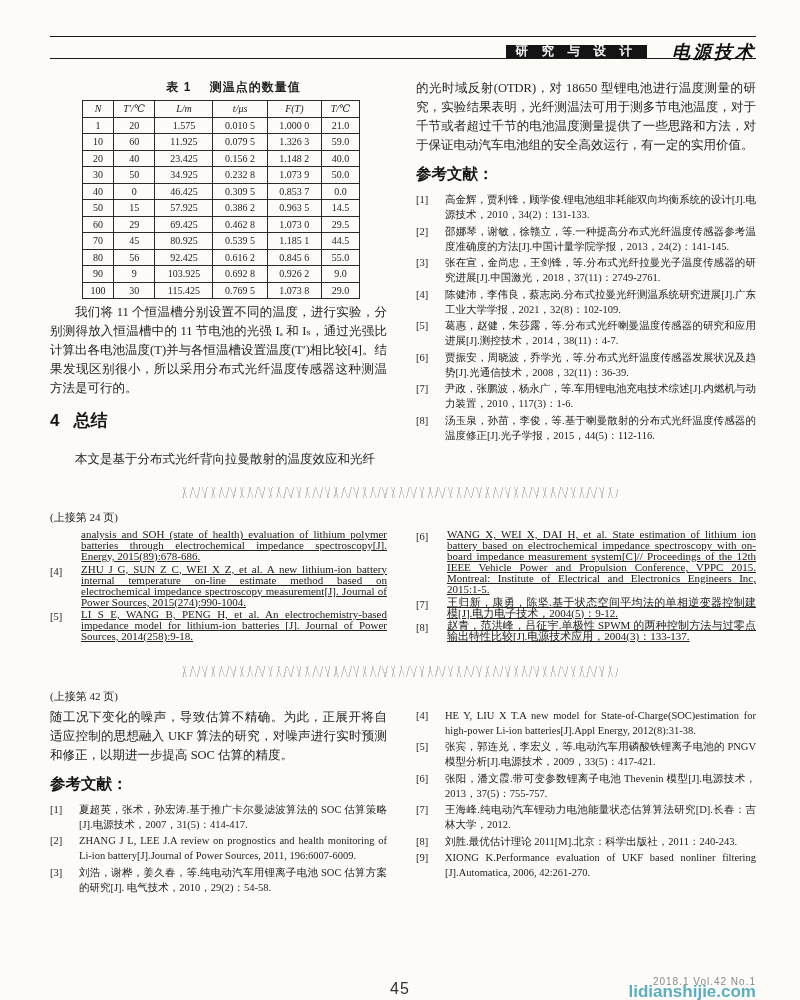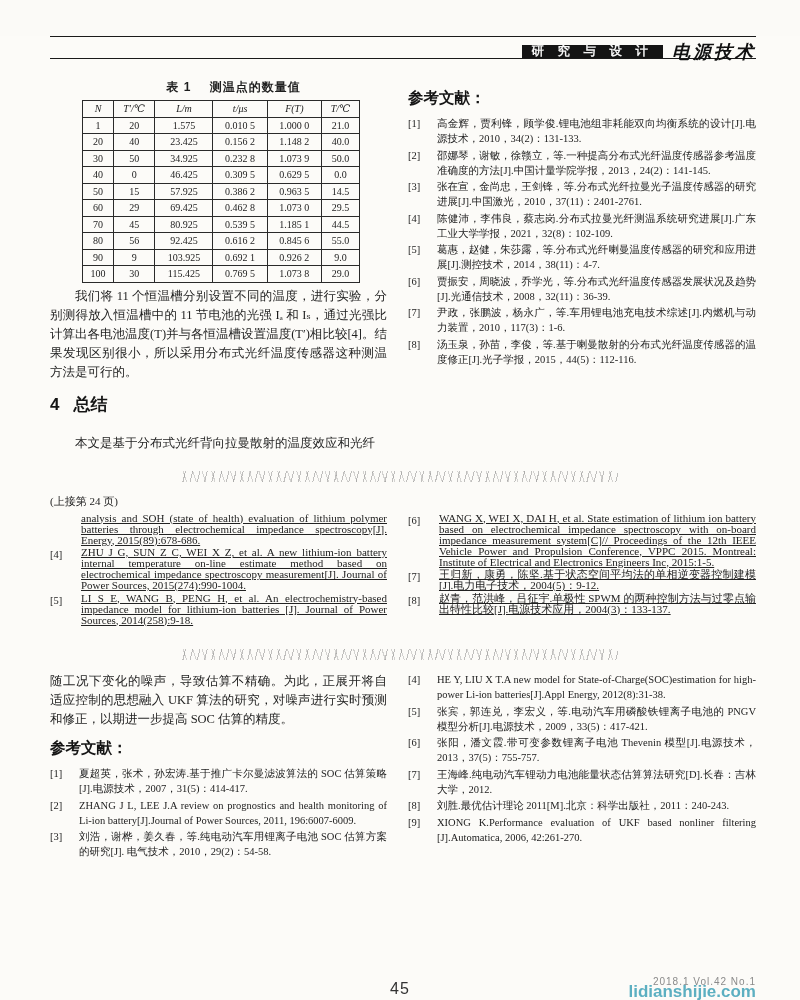--- a/index.html
+++ b/index.html
@@ -8,25 +8,25 @@
   .page{position:relative;width:800px;height:1000px;background:#fcfbf8;}
 
   
   .header{margin:36px 44px 0 50px;height:21px;position:relative;
           border-top:1.5px solid #1a1a1a;border-bottom:1.5px solid #1a1a1a;}
   .nameplate{position:absolute;right:0;top:8px;bottom:0;display:flex;align-items:stretch;}
   .section-box{background:#141414;color:#f5f5f5;font-size:12.5px;font-weight:bold;
                letter-spacing:5px;padding:0 10px;display:flex;align-items:center;
                font-family:"Liberation Sans",sans-serif;}
   .journal-name{font-size:18px;font-weight:900;font-style:italic;letter-spacing:3px;
-                display:flex;align-items:center;padding-left:9px;color:#111;
+                display:flex;align-items:center;padding-left:25px;color:#111;
                 font-family:"Liberation Serif",serif;}
 
   
-  .cols{display:flex;gap:21px;margin:0 44px 0 50px;}
+  .cols{display:flex;gap:29px;margin:0 44px 0 50px;}
   .col-l{width:337px;flex:0 0 337px;}
   .col-r{flex:1;min-width:0;}
   .top-section{margin-top:20px;}
 
   
   .table-caption{text-align:center;font-weight:bold;font-size:12px;margin:0 0 4px 30px;
                  font-family:"Liberation Sans",sans-serif;letter-spacing:1px;}
   .cap-prefix{margin-right:14px;}
   table.meas{border-collapse:collapse;margin-left:32px;width:278px;}
   table.meas th,table.meas td{border:1px solid #2a2a2a;text-align:center;
@@ -106,41 +106,49 @@
         <tbody>
             <tr>
               <td>1</td>
               <td>20</td>
               <td>1.575</td>
               <td>0.010 5</td>
               <td>1.000 0</td>
               <td>21.0</td>
             </tr>
             <tr>
+              <td>10</td>
+              <td>60</td>
+              <td>11.925</td>
+              <td>0.079 5</td>
+              <td>1.326 3</td>
+              <td>59.0</td>
+            </tr>
+            <tr>
               <td>20</td>
               <td>40</td>
               <td>23.425</td>
               <td>0.156 2</td>
               <td>1.148 2</td>
               <td>40.0</td>
             </tr>
             <tr>
               <td>30</td>
               <td>50</td>
               <td>34.925</td>
               <td>0.232 8</td>
               <td>1.073 9</td>
               <td>50.0</td>
             </tr>
             <tr>
               <td>40</td>
               <td>0</td>
               <td>46.425</td>
               <td>0.309 5</td>
-              <td>0.629 5</td>
+              <td>0.853 7</td>
               <td>0.0</td>
             </tr>
             <tr>
               <td>50</td>
               <td>15</td>
               <td>57.925</td>
               <td>0.386 2</td>
               <td>0.963 5</td>
               <td>14.5</td>
             </tr>
@@ -165,21 +173,21 @@
               <td>56</td>
               <td>92.425</td>
               <td>0.616 2</td>
               <td>0.845 6</td>
               <td>55.0</td>
             </tr>
             <tr>
               <td>90</td>
               <td>9</td>
               <td>103.925</td>
-              <td>0.692 1</td>
+              <td>0.692 8</td>
               <td>0.926 2</td>
               <td>9.0</td>
             </tr>
             <tr>
               <td>100</td>
               <td>30</td>
               <td>115.425</td>
               <td>0.769 5</td>
               <td>1.073 8</td>
               <td>29.0</td>
@@ -187,33 +195,34 @@
           </tbody>
       </table>
       <p class="para indent mt">我们将 11 个恒温槽分别设置不同的温度，进行实验，分别测得放入恒温槽中的 11 节电池的光强 Iₐ 和 Iₛ，通过光强比计算出各电池温度(T)并与各恒温槽设置温度(T′)相比较[4]。结果发现区别很小，所以采用分布式光纤温度传感器这种测温方法是可行的。</p>
       <div class="sec-heading">
         <span class="sec-num">4</span><span>总结</span>
       </div>
       <p class="para indent">本文是基于分布式光纤背向拉曼散射的温度效应和光纤</p>
     </div>
 
     <div class="col-r">
+      <p class="para">的光时域反射(OTDR)，对 18650 型锂电池进行温度测量的研究，实验结果表明，光纤测温法可用于测多节电池温度，对于千节或者超过千节的电池温度测量提供了一些思路和方法，对于保证电动汽车电池组的安全高效运行，有一定的实用价值。</p>
       <div class="ref-heading">参考文献：</div>
       <div class="ref-list">
           <div class="ref-item">
             <span class="ref-num">[1]</span>
             <span class="ref-text">高金辉，贾利锋，顾学俊.锂电池组非耗能双向均衡系统的设计[J].电源技术，2010，34(2)：131-133.</span>
           </div>
           <div class="ref-item">
             <span class="ref-num">[2]</span>
             <span class="ref-text">邵娜琴，谢敏，徐赣立，等.一种提高分布式光纤温度传感器参考温度准确度的方法[J].中国计量学院学报，2013，24(2)：141-145.</span>
           </div>
           <div class="ref-item">
             <span class="ref-num">[3]</span>
-            <span class="ref-text">张在宣，金尚忠，王剑锋，等.分布式光纤拉曼光子温度传感器的研究进展[J].中国激光，2010，37(11)：2401-2761.</span>
+            <span class="ref-text">张在宣，金尚忠，王剑锋，等.分布式光纤拉曼光子温度传感器的研究进展[J].中国激光，2018，37(11)：2749-2761.</span>
           </div>
           <div class="ref-item">
             <span class="ref-num">[4]</span>
             <span class="ref-text">陈健沛，李伟良，蔡志岗.分布式拉曼光纤测温系统研究进展[J].广东工业大学学报，2021，32(8)：102-109.</span>
           </div>
           <div class="ref-item">
             <span class="ref-num">[5]</span>
             <span class="ref-text">葛惠，赵健，朱莎露，等.分布式光纤喇曼温度传感器的研究和应用进展[J].测控技术，2014，38(11)：4-7.</span>
           </div>
           <div class="ref-item">
@@ -265,20 +274,21 @@
           <div class="ref-item">
             <span class="ref-num">[8]</span>
             <span class="ref-text">赵青，范洪峰，吕征宇.单极性 SPWM 的两种控制方法与过零点输出特性比较[J].电源技术应用，2004(3)：133-137.</span>
           </div>
         </div>
     </div>
   </div>
 
   <div class="separator second"></div>
 
+  <div class="cont-label">(上接第 42 页)</div>
   <div class="cols">
     <div class="col-l">
       <p class="para">随工况下变化的噪声，导致估算不精确。为此，正展开将自适应控制的思想融入 UKF 算法的研究，对噪声进行实时预测和修正，以期进一步提高 SOC 估算的精度。</p>
       <div class="ref-heading">参考文献：</div>
       <div class="ref-list">
           <div class="ref-item">
             <span class="ref-num">[1]</span>
             <span class="ref-text">夏超英，张术，孙宏涛.基于推广卡尔曼滤波算法的 SOC 估算策略[J].电源技术，2007，31(5)：414-417.</span>
           </div>
           <div class="ref-item">

